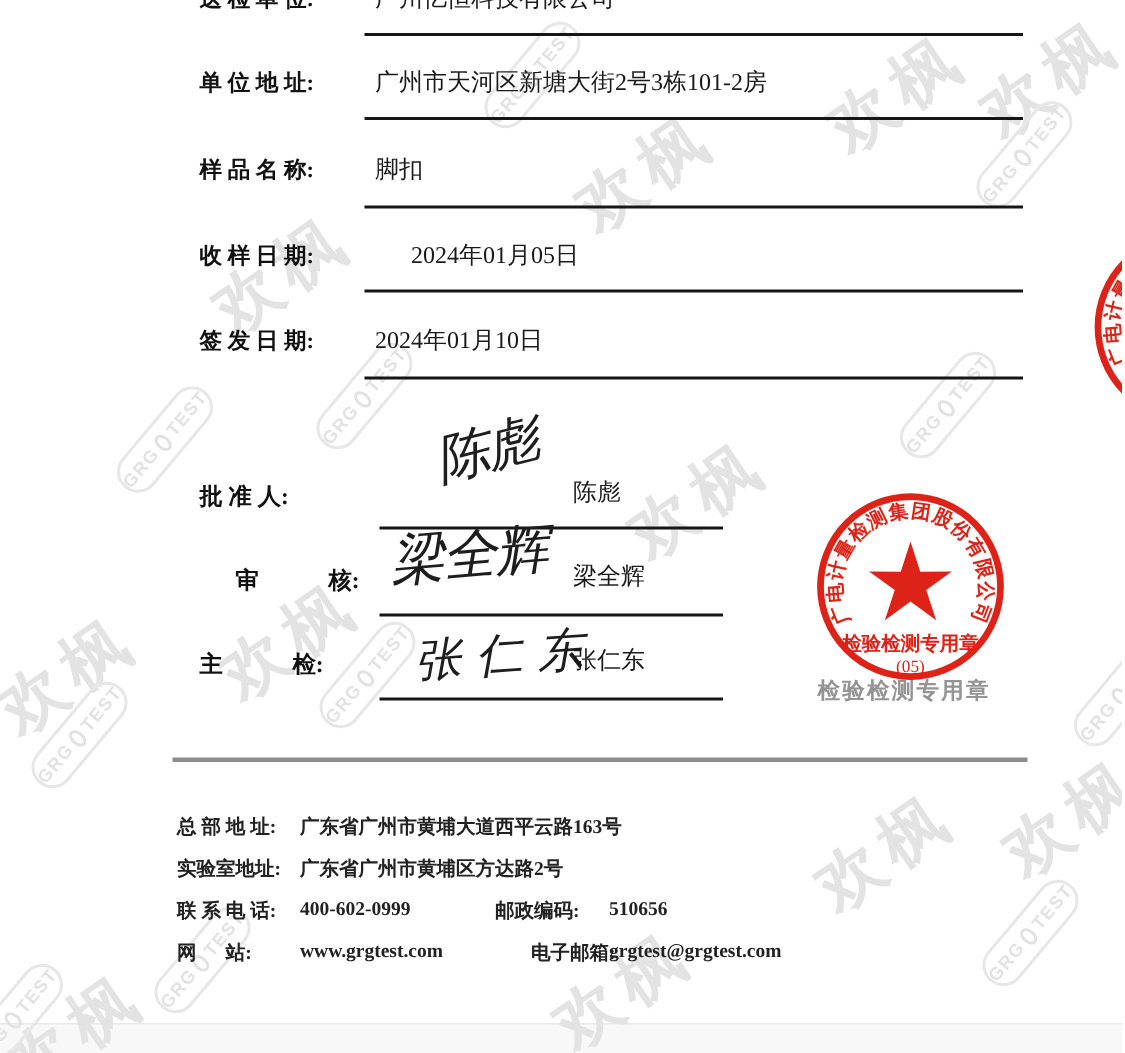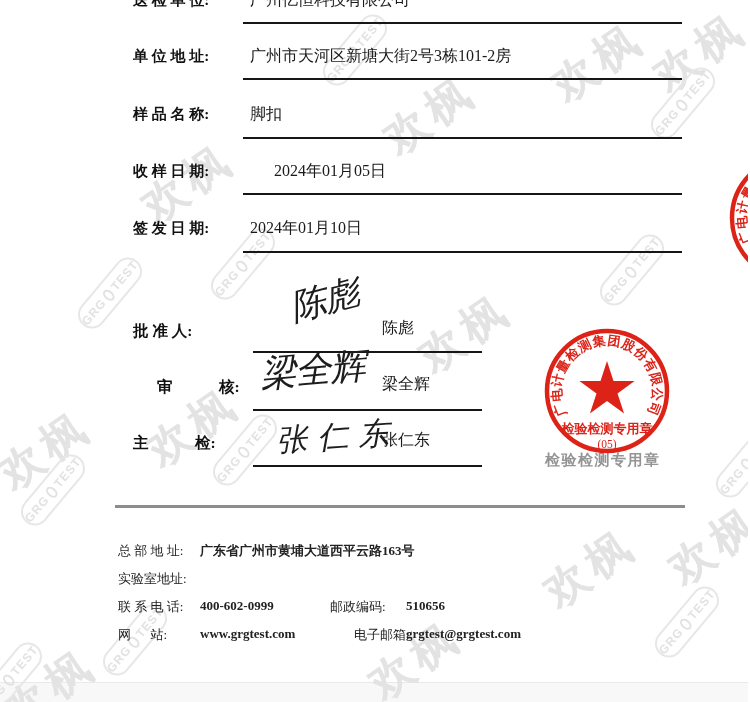--- a/index.html
+++ b/index.html
@@ -38,21 +38,21 @@
   .sig3{left:276px;top:416px;font-size:31px;letter-spacing:10px;transform:rotate(-4deg);}
 
   
   .stamp-main{position:absolute;z-index:3;left:536px;top:327px;}
   .stamp-partial{position:absolute;z-index:3;left:723px;top:150px;}
   .stamp-caption{position:absolute;z-index:2;left:545px;top:451px;font-size:15px;font-weight:bold;
                  color:#949494;letter-spacing:1.5px;white-space:nowrap;}
 
   
   .fcell{position:absolute;z-index:2;font-size:13px;color:#222;white-space:pre;}
-  .flabel{font-weight:normal;}
+  .flabel{font-weight:bold;}
   .fval{font-weight:bold;}
 </style>
 </head>
 <body>
 
 <div class="page">
 
   <div class="bottom-strip"></div>
 
   <div class="uline" style="left:243px;top:22px;width:439px;"></div>
@@ -118,20 +118,21 @@
         <path id="arcSide" d="M29.3,91.5 A47,47 0 1,1 110.7,91.5" fill="none"></path>
       </defs>
     <text font-size="13" font-weight="bold" fill="#dd2318" letter-spacing="0.5">
       <textPath href="#arcSide" startOffset="0" textLength="196">广电计量检测集团股份有限公司</textPath>
     </text>
   </svg>
 
   <span class="fcell flabel" style="left:118px;top:542px;">总 部 地 址:</span>
   <span class="fcell fval" style="left:200px;top:542px;text-align:center;">广东省广州市黄埔大道西平云路163号</span>
   <span class="fcell flabel" style="left:118px;top:570px;">实验室地址:</span>
+  <span class="fcell fval" style="left:200px;top:570px;">广东省广州市黄埔区方达路2号</span>
   <span class="fcell flabel" style="left:118px;top:598px;">联 系 电 话:</span>
   <span class="fcell fval" style="left:200px;top:598px;">400-602-0999</span>
   <span class="fcell flabel" style="left:330px;top:598px;">邮政编码:</span>
   <span class="fcell fval" style="left:406px;top:598px;">510656</span>
   <span class="fcell flabel" style="left:118px;top:626px;">网  站:</span>
   <span class="fcell fval" style="left:200px;top:626px;">www.grgtest.com</span>
   <span class="fcell flabel" style="left:330px;top:626px;margin-left:24px;">电子邮箱:</span>
   <span class="fcell fval" style="left:406px;top:626px;">grgtest@grgtest.com</span>
 
 <span class="wm-text" style="left: 700px; top: 52px;">欢枫</span>

